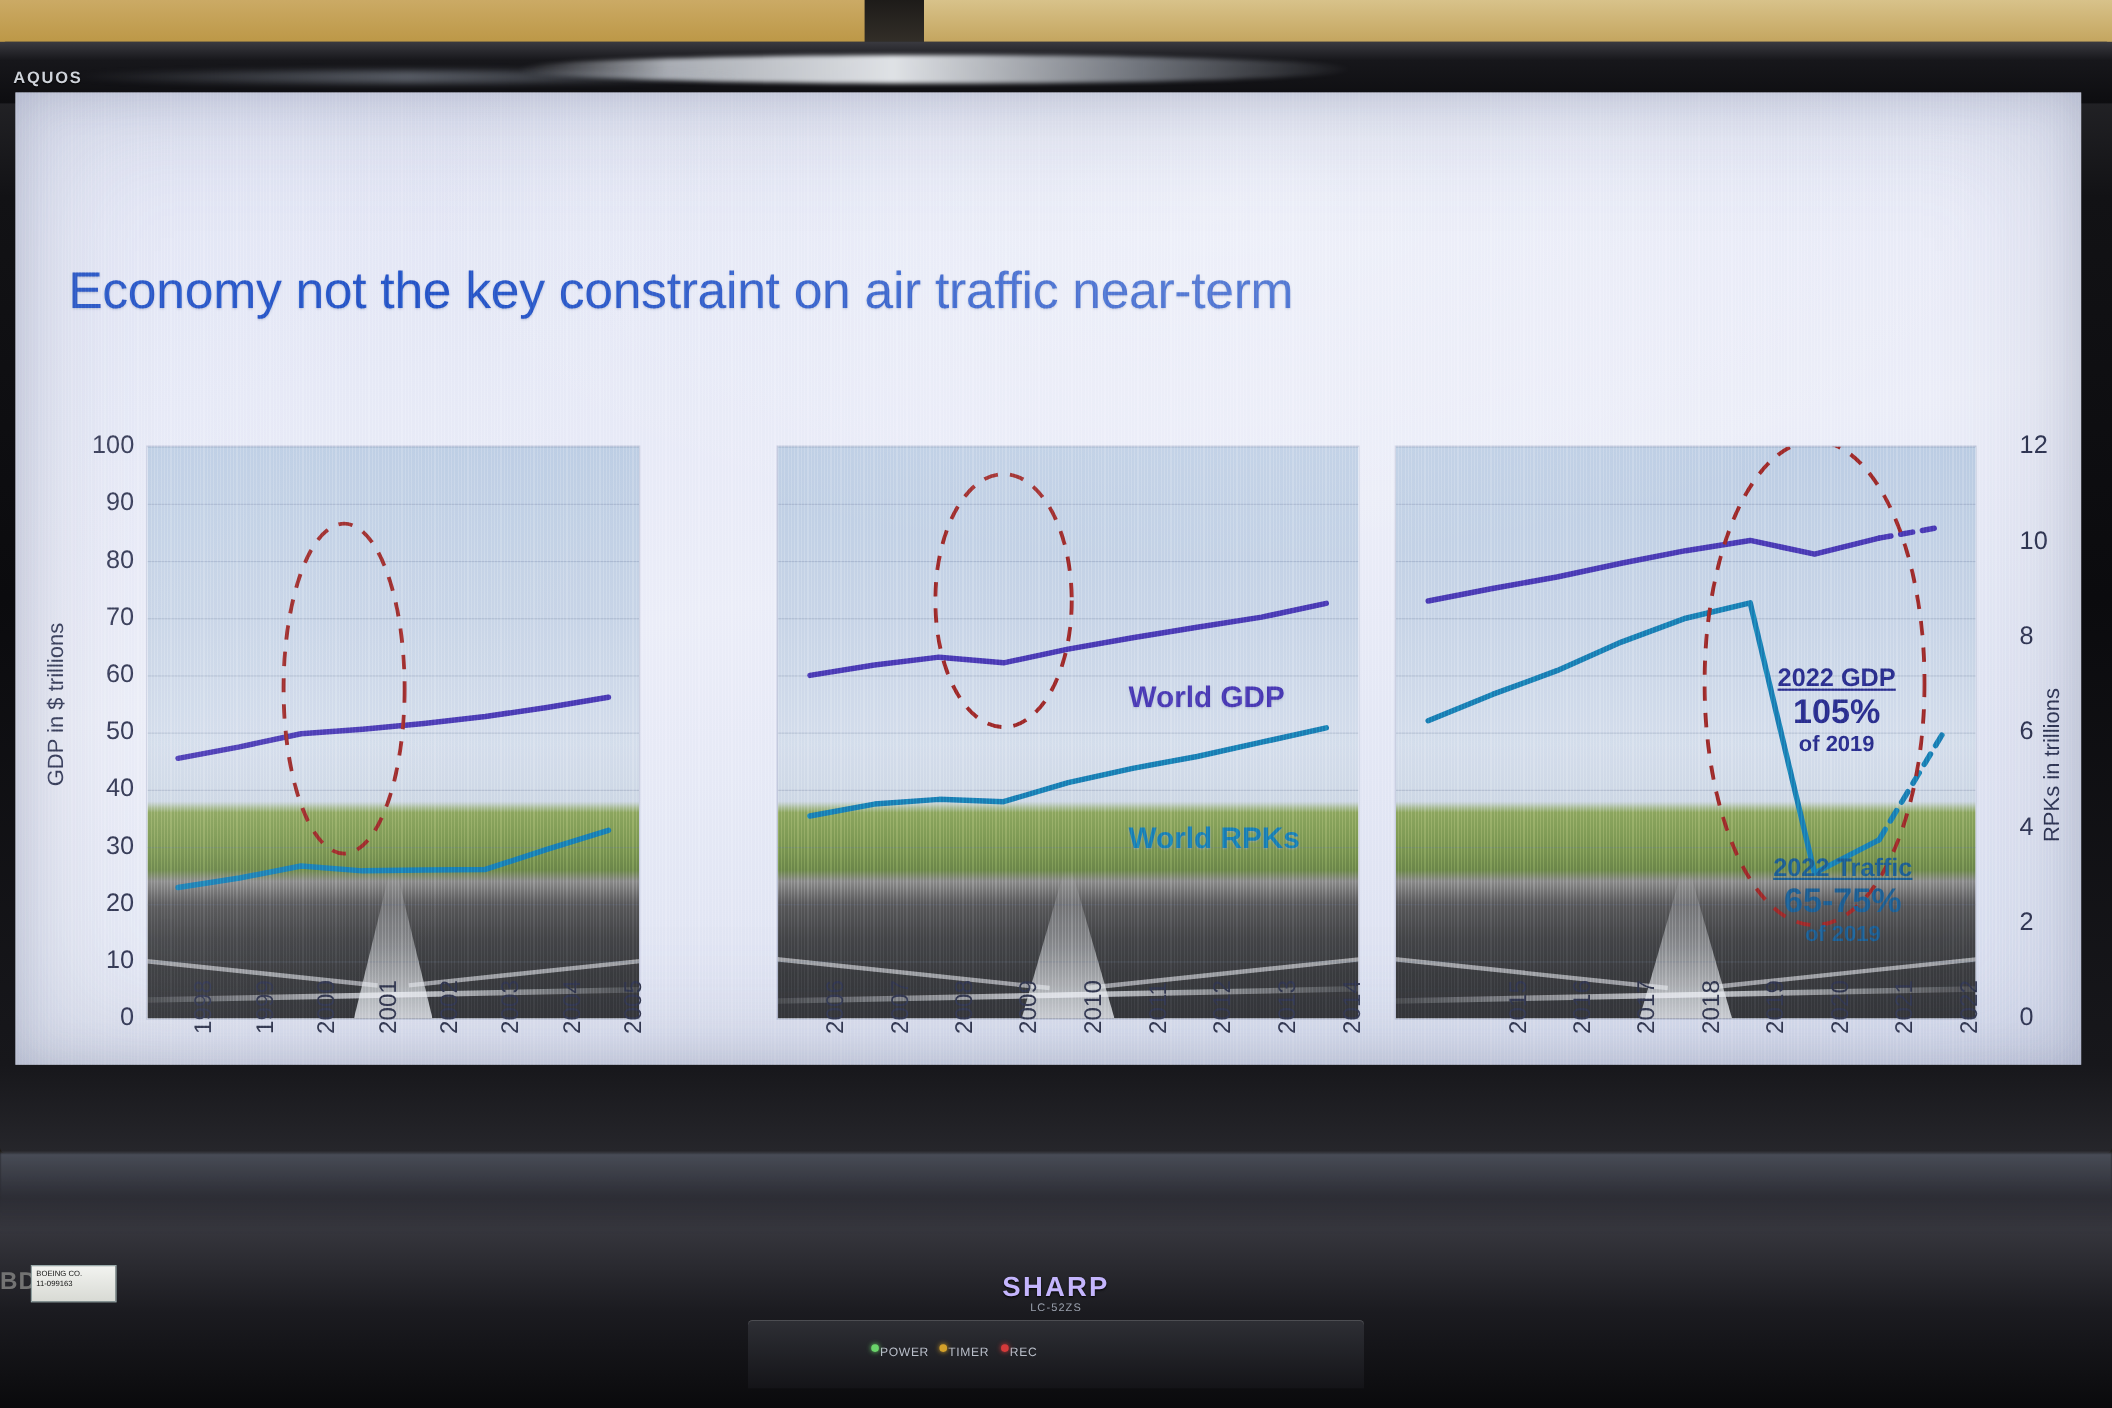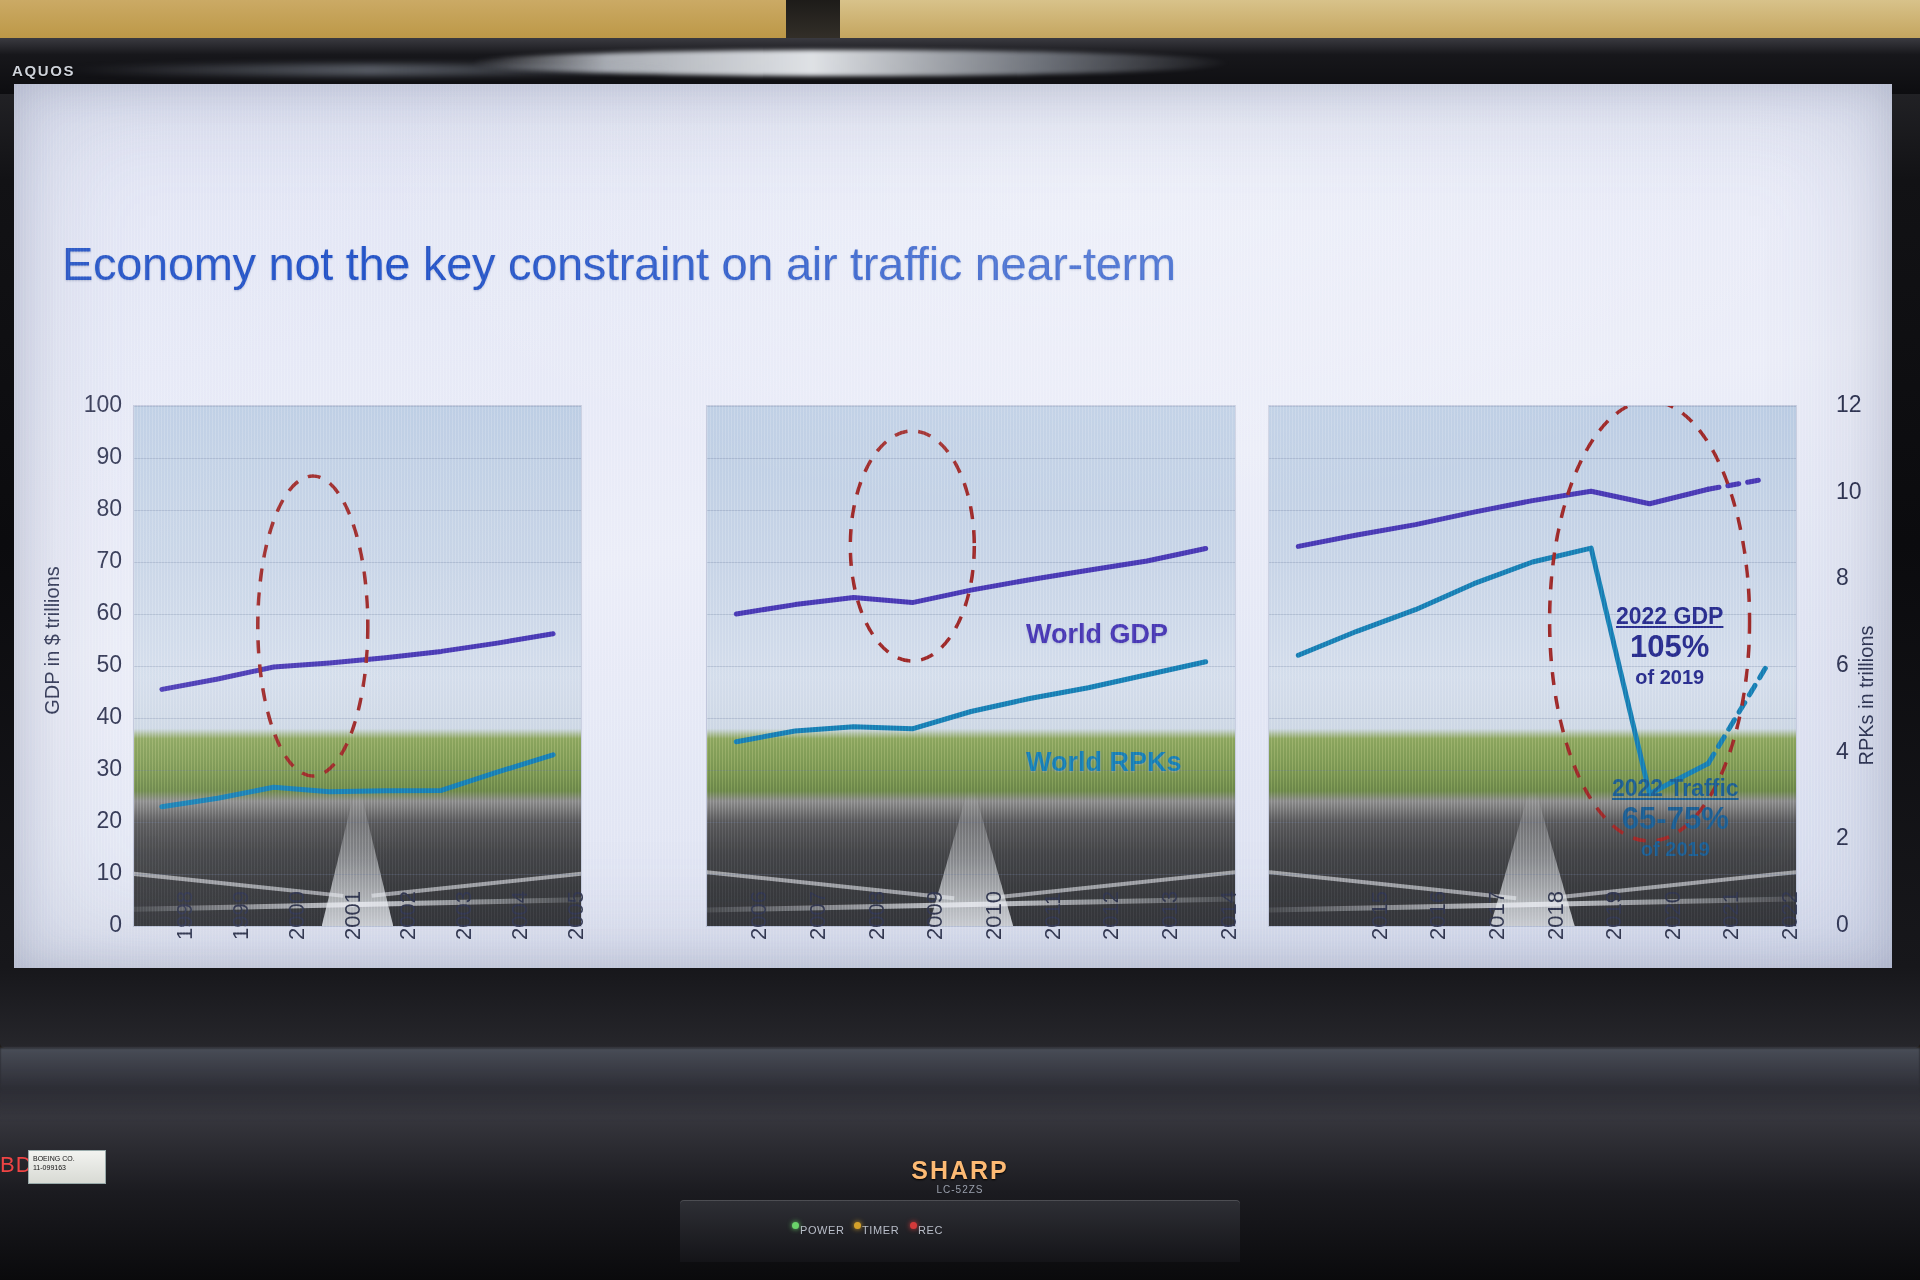--- a/index.html
+++ b/index.html
@@ -89,33 +89,33 @@
   .callout .c2 { font-size:31px; font-weight:bold; line-height:1.12; }
   .callout .c3 { font-size:20px; font-weight:bold; line-height:1.2; }
 
   
   #tv-bottom { position:absolute; left:0; top:1048px; width:1920px; height:232px;
     background:linear-gradient(180deg,#17171b 0%,#232329 10%,#36363d 30%,#1b1b20 62%,#0a0a0c 100%); }
   #bottom-gloss { position:absolute; left:0; top:0; width:100%; height:74px;
     background:linear-gradient(180deg,rgba(150,160,180,.40),rgba(60,64,78,.16) 55%,rgba(0,0,0,0));
     filter:blur(1px); }
   #sharp-logo { position:absolute; left:50%; transform:translateX(-50%); top:1156px;
-    font-size:25px; font-weight:bold; letter-spacing:2px; color:#fdba74; text-shadow:0 1px 2px #000; }
+    font-size:25px; font-weight:bold; letter-spacing:2px; color:#c4b5fd; text-shadow:0 1px 2px #000; }
   #model { position:absolute; left:50%; transform:translateX(-50%); top:1184px;
     font-size:10px; letter-spacing:1px; color:#9aa0ad; }
   #ctl-panel { position:absolute; left:680px; top:1200px; width:560px; height:62px;
     background:linear-gradient(180deg,#2e2f35,#141418); border-radius:4px 4px 0 0;
     box-shadow:inset 0 1px 0 rgba(255,255,255,.15); }
   .ctl-txt { position:absolute; font-size:11px; color:#b9bec9; letter-spacing:.6px; }
   .led { position:absolute; width:7px; height:7px; border-radius:50%; }
   #label-tag { position:absolute; left:28px; top:1150px; width:78px; height:34px;
     background:linear-gradient(180deg,#f2f3f0,#d8dad4); border:1px solid #9aa;
     font-size:7px; color:#111; padding:3px 4px; line-height:1.35; }
-  #left-edge-text { position:absolute; left:0px; top:1152px; font-size:22px; font-weight:normal;
-    color:#ef4444; letter-spacing:1px; }
+  #left-edge-text { position:absolute; left:0px; top:1152px; font-size:22px; font-weight:bold;
+    color:#737373; letter-spacing:1px; }
 </style>
 </head>
 <body>
 
 <div id="room">
   <div id="wall-left"></div>
   <div id="wall-gap"></div>
   <div id="wall-right"></div>
 </div>
 

